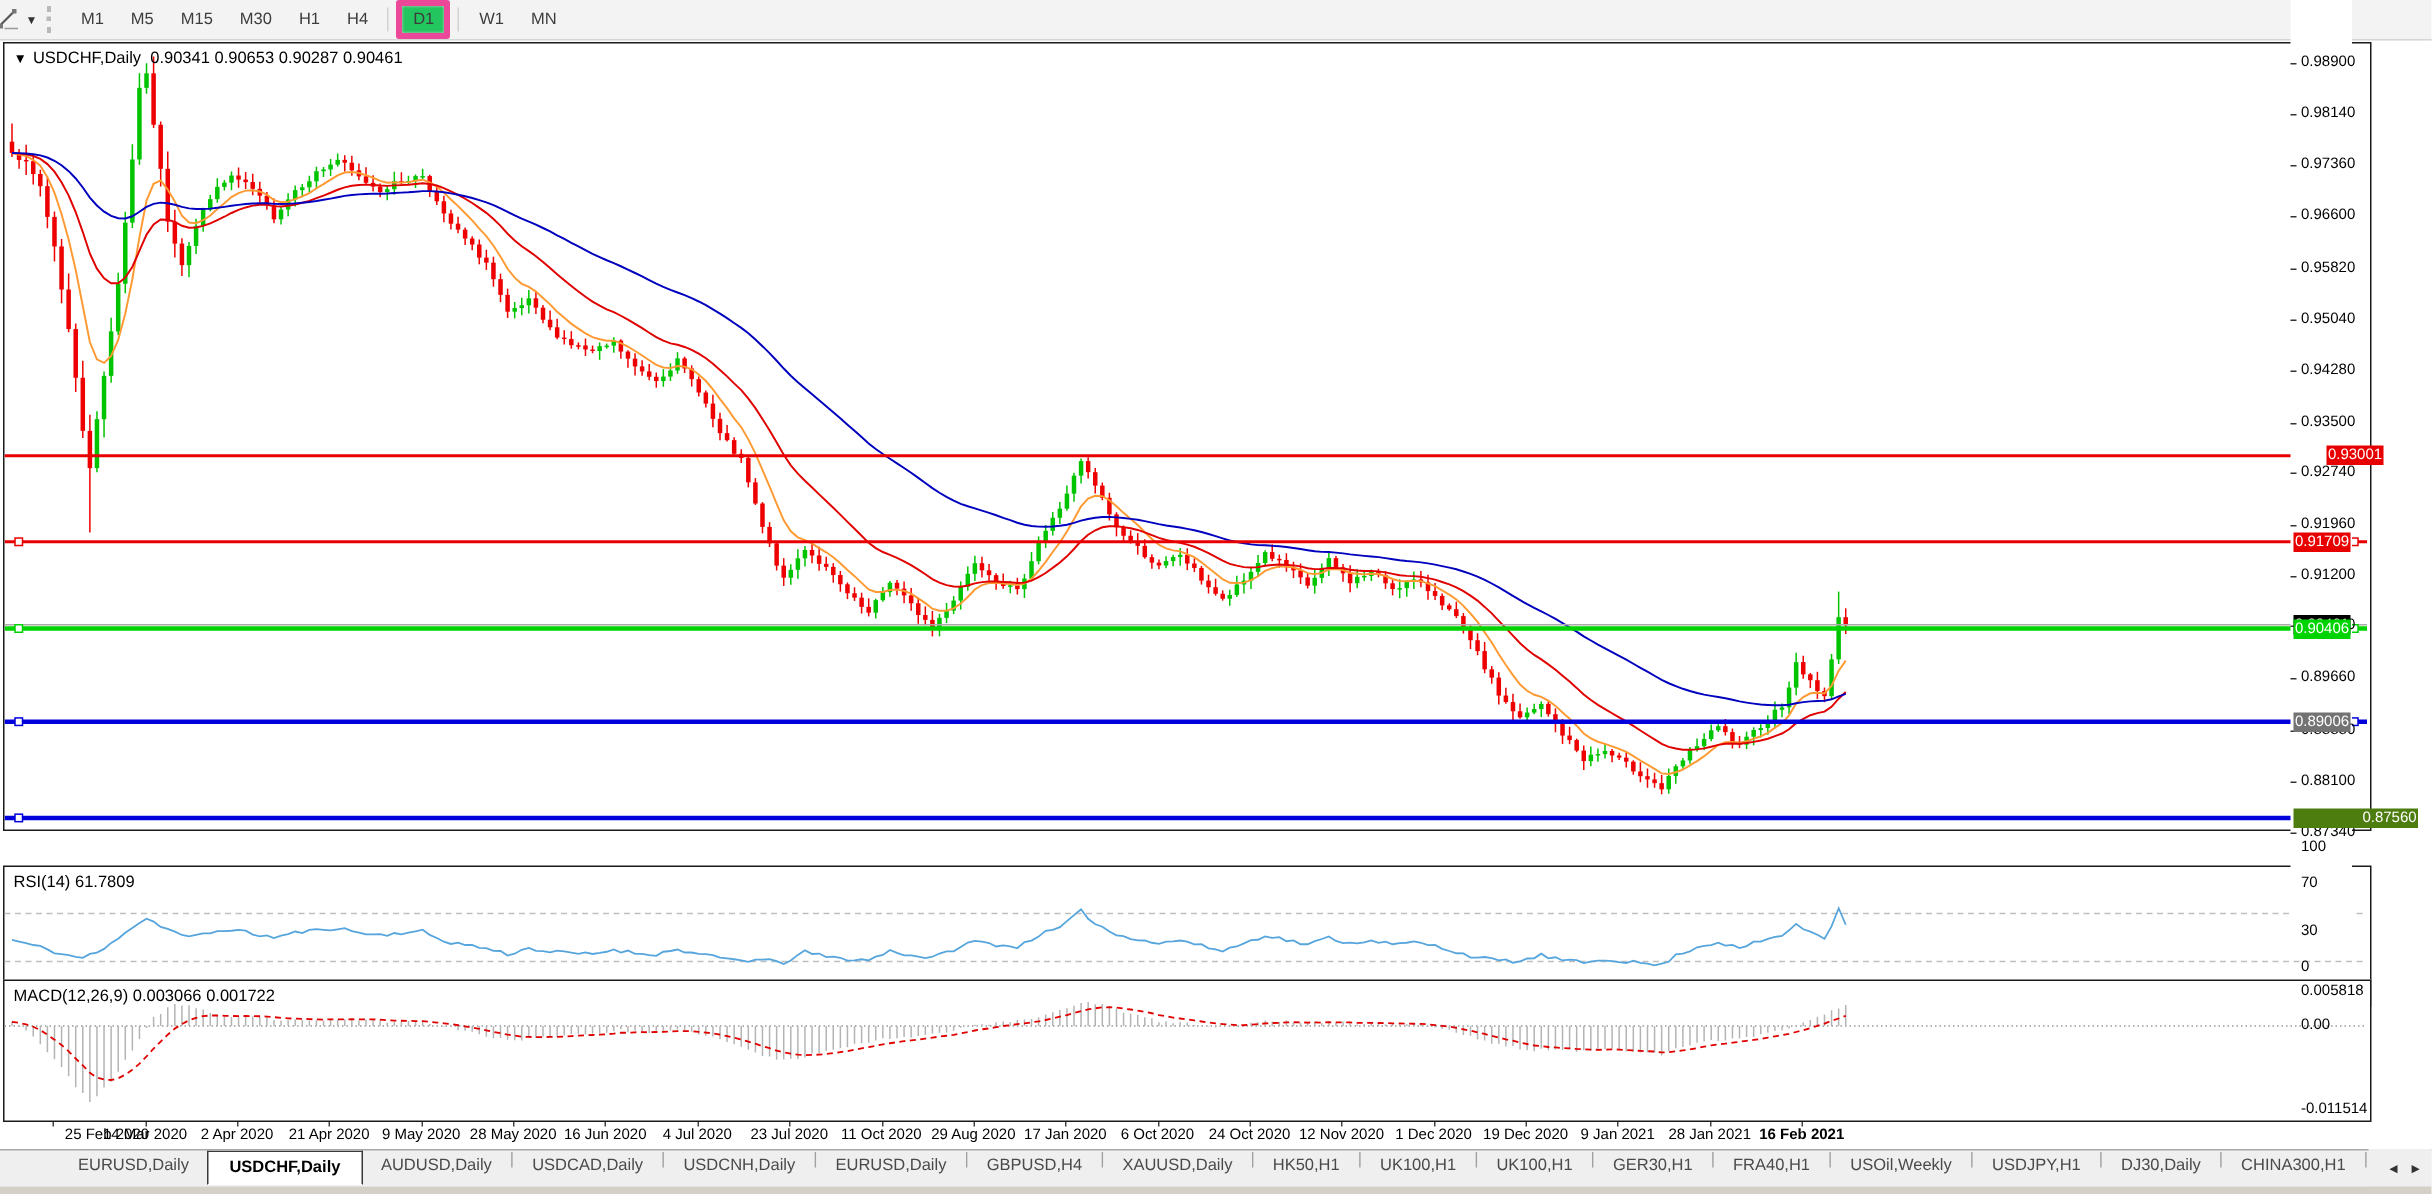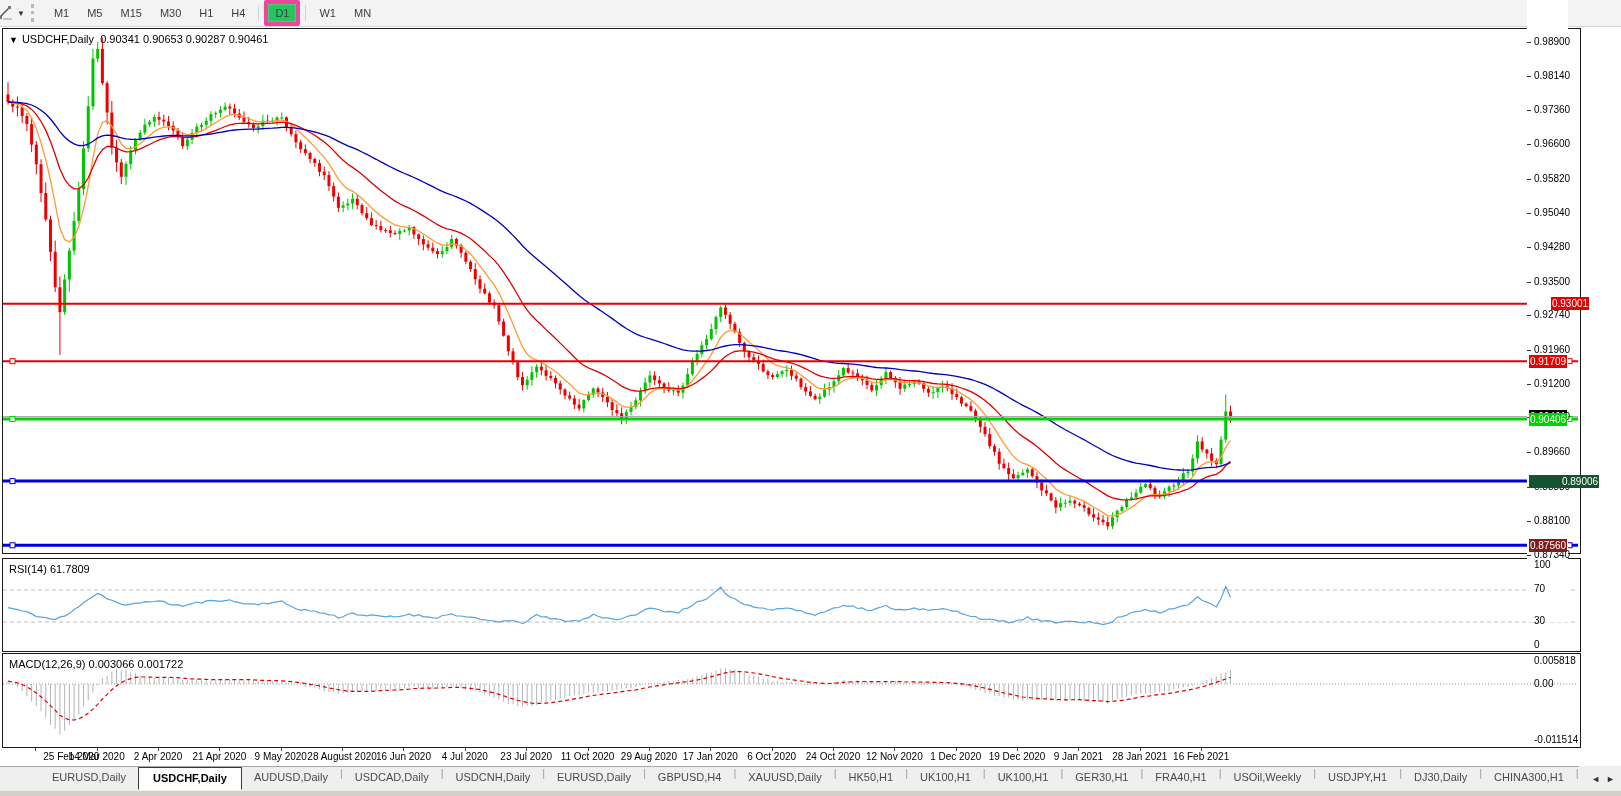--- a/index.html
+++ b/index.html
@@ -19,21 +19,21 @@
   .grip{height:18px;width:5px;border-left:3px dotted #b9b9b9;margin:0 6px 0 2px;}
   .tf-btn{
     font-size:11px;color:#3c3c3c;padding:3px 7px;margin:0 1px;
     border:1px solid transparent;border-radius:2px;cursor:default;line-height:12px;
   }
   .tf-btn.active{background:#22c55e;border:4px solid #ec4899;box-shadow:inset 0 0 2px #cfcfcf;}
   .tf-sep{width:1px;height:16px;background:#d2d2d2;margin:0 4px;}
   
   .panel{position:absolute;background:#ffffff;border:1px solid #1a1a1a;}
   #main-chart{left:2px;top:28px;width:1577px;height:524px;}
-  #rsi-panel{left:2px;top:558px;width:1577px;height:92px;}
+  #rsi-panel{left:2px;top:577px;width:1577px;height:92px;}
   #macd-panel{left:2px;top:653px;width:1577px;height:93px;}
   .panel svg{position:absolute;left:0;top:0;}
   .chart-label{
     position:absolute;left:6px;top:4px;font-size:11px;color:#000;z-index:5;white-space:nowrap;
   }
   .chart-label .caret{font-size:9px;margin-right:4px;}
   
   #price-axis{position:absolute;left:1527px;top:0;width:41px;height:622px;background:#fff;}
   .axis-tick-mark{position:absolute;left:0;width:4px;height:1px;background:#333;}
   .axis-tick-label{position:absolute;left:7px;font-size:10px;color:#000;white-space:nowrap;}
@@ -951,43 +951,43 @@
     <div class="axis-tick-mark" style="top: 486.709px;"></div>
     <div class="axis-tick-label" style="top: 480.709px;">0.88880</div>
     <div class="axis-tick-mark" style="top: 521.317px;"></div>
     <div class="axis-tick-label" style="top: 515.317px;">0.88100</div>
     <div class="axis-tick-mark" style="top: 555.038px;"></div>
     <div class="axis-tick-label" style="top: 549.038px;">0.87340</div>
     <div class="axis-line-label" style="top: 410.06px; background: rgb(0, 0, 0);">0.90461</div>
     <div class="axis-line-label" style="top: 297.36px; background: rgb(232, 0, 0); margin-left: 22px;">0.93001</div>
     <div class="axis-line-label" style="top: 354.686px; background: rgb(232, 0, 0);">0.91709</div>
     <div class="axis-line-label" style="top: 412.5px; background: rgb(0, 212, 0);">0.90406</div>
-    <div class="axis-line-label" style="top: 474.618px; background: #14532d; padding-left: 32px;">0.89006</div>
-    <div class="axis-line-label" style="top: 538.777px; background: #7f1d1d;">0.87560</div>
+    <div class="axis-line-label" style="top: 474.618px; background: #737373;">0.89006</div>
+    <div class="axis-line-label" style="top: 538.777px; background: #4d7c0f; padding-left: 45px;">0.87560</div>
     <div class="axis-tick-label" style="top: 559px;">100</div>
     <div class="axis-tick-label" style="top: 583px;">70</div>
     <div class="axis-tick-label" style="top: 615px;">30</div>
     <div class="axis-tick-label" style="top: 639px;">0</div>
     <div class="axis-tick-label" style="top: 655px;">0.005818</div>
     <div class="axis-tick-label" style="top: 678px;">0.00</div>
     <div class="axis-tick-label" style="top: 734px;">-0.011514</div>
   </div>
 <div id="date-axis">
     <div class="date-tick" style="left: 33.32px;"></div>
     <div class="date-label" style="left: 33.32px; margin-left: 36px;">25 Feb 2020</div>
     <div class="date-tick" style="left: 94.68px;"></div>
     <div class="date-label" style="left: 94.68px;">14 Mar 2020</div>
     <div class="date-tick" style="left: 156.04px;"></div>
     <div class="date-label" style="left: 156.04px;">2 Apr 2020</div>
     <div class="date-tick" style="left: 217.4px;"></div>
     <div class="date-label" style="left: 217.4px;">21 Apr 2020</div>
     <div class="date-tick" style="left: 278.76px;"></div>
     <div class="date-label" style="left: 278.76px;">9 May 2020</div>
     <div class="date-tick" style="left: 340.12px;"></div>
-    <div class="date-label" style="left: 340.12px;">28 August 2020</div>
+    <div class="date-label" style="left: 340.12px;">28 May 2020</div>
     <div class="date-tick" style="left: 401.48px;"></div>
     <div class="date-label" style="left: 401.48px;">16 Jun 2020</div>
     <div class="date-tick" style="left: 462.84px;"></div>
     <div class="date-label" style="left: 462.84px;">4 Jul 2020</div>
     <div class="date-tick" style="left: 524.2px;"></div>
     <div class="date-label" style="left: 524.2px;">23 Jul 2020</div>
     <div class="date-tick" style="left: 585.56px;"></div>
     <div class="date-label" style="left: 585.56px;">11 Oct 2020</div>
     <div class="date-tick" style="left: 646.92px;"></div>
     <div class="date-label" style="left: 646.92px;">29 Aug 2020</div>
@@ -1001,21 +1001,21 @@
     <div class="date-label" style="left: 892.36px;">12 Nov 2020</div>
     <div class="date-tick" style="left: 953.72px;"></div>
     <div class="date-label" style="left: 953.72px;">1 Dec 2020</div>
     <div class="date-tick" style="left: 1015.08px;"></div>
     <div class="date-label" style="left: 1015.08px;">19 Dec 2020</div>
     <div class="date-tick" style="left: 1076.44px;"></div>
     <div class="date-label" style="left: 1076.44px; text-align: right;">9 Jan 2021</div>
     <div class="date-tick" style="left: 1137.8px;"></div>
     <div class="date-label" style="left: 1137.8px;">28 Jan 2021</div>
     <div class="date-tick" style="left: 1199.16px;"></div>
-    <div class="date-label" style="left: 1199.16px;">16 Feb 2021</div>
+    <div class="date-label" style="left: 1199.16px; font-weight: bold;">16 Feb 2021</div>
   </div>
 
 <div id="tab-bar">
     <span class="tab">EURUSD,Daily</span>
     <span class="tab active">USDCHF,Daily</span>
     <span class="tab">AUDUSD,Daily</span>
     <span class="tab-sep">|</span>
     <span class="tab">USDCAD,Daily</span>
     <span class="tab-sep">|</span>
     <span class="tab">USDCNH,Daily</span>

